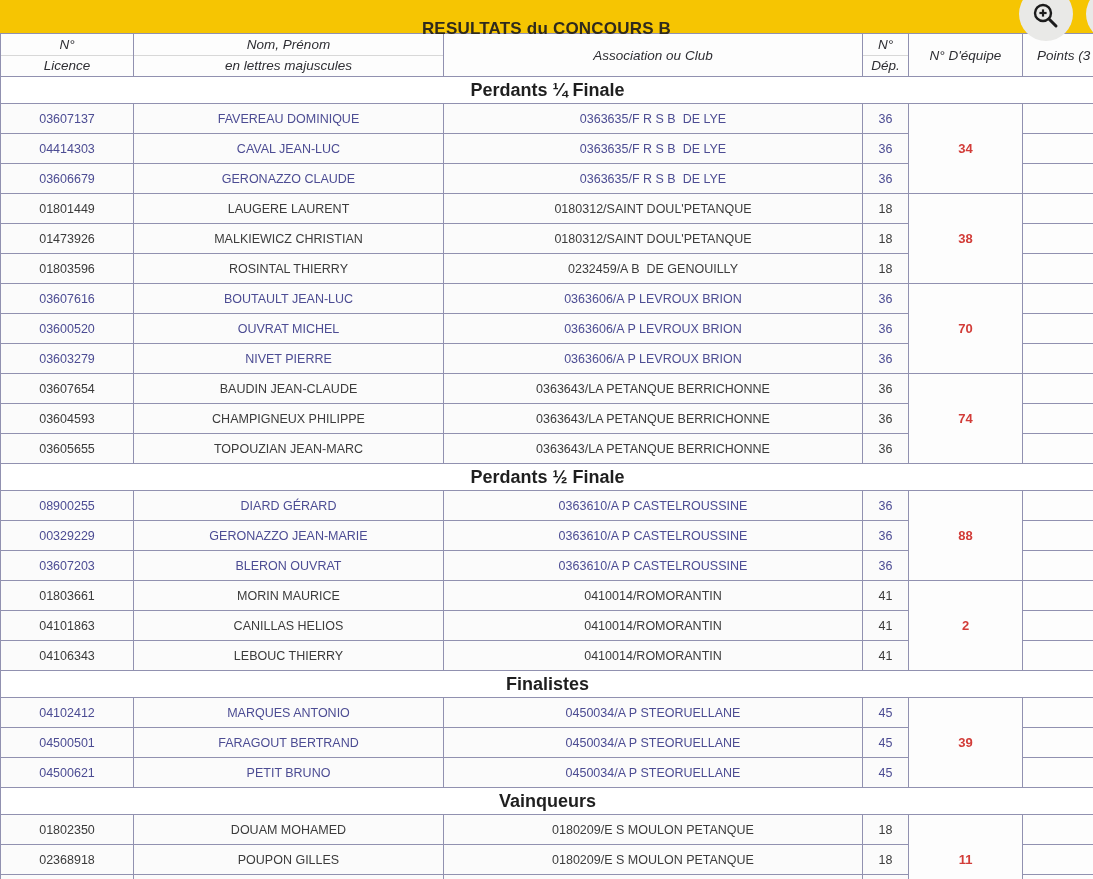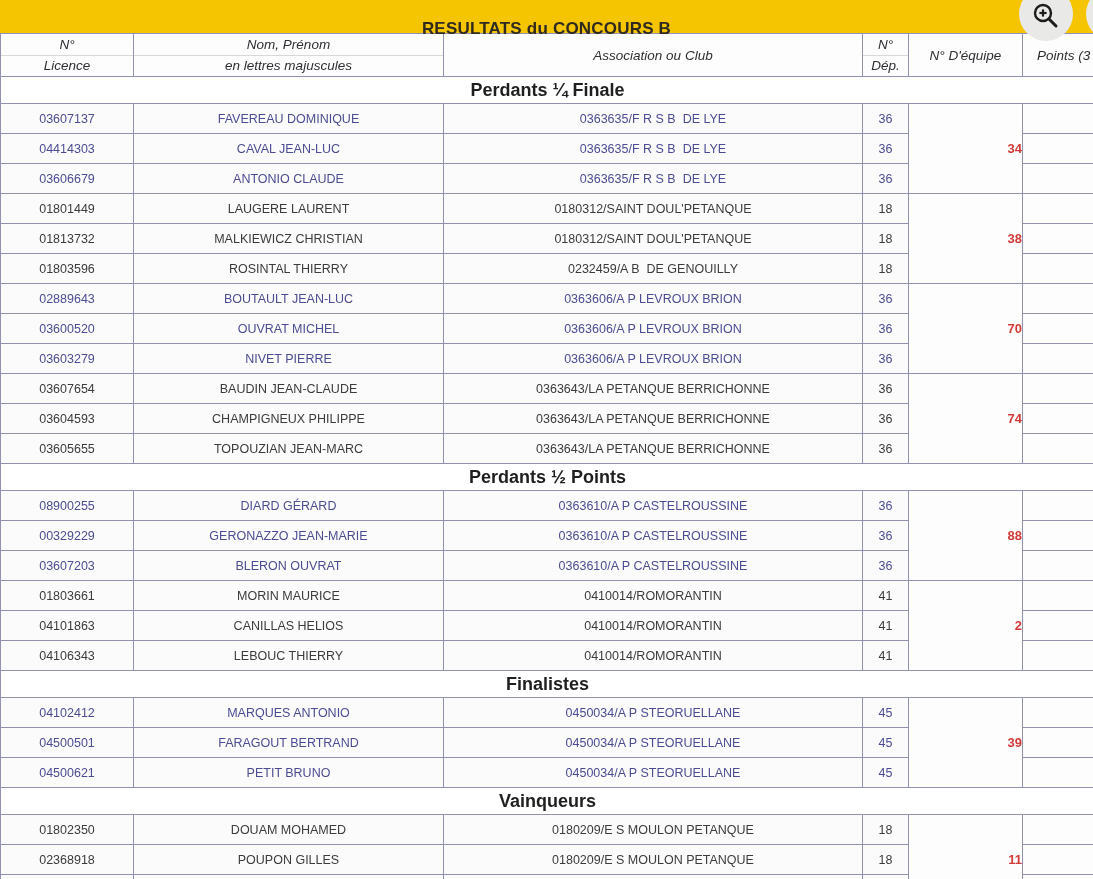--- a/index.html
+++ b/index.html
@@ -45,21 +45,21 @@
   .band-inner{
     width:1093px; height:26px; display:flex; align-items:center; justify-content:center;
     font-weight:bold; font-size:18px; color:#1f1f1f;
   }
   .data-row td{
     height:29px; font-size:12.5px; text-align:center; vertical-align:middle; background:#fbfbfb;
   }
   .data-row.blue td{color:var(--blue);}
   .data-row.black td{color:var(--black);}
   .club-cell{white-space:pre;}
-  .data-row td.team-cell{color:var(--red); font-weight:bold; font-size:13px; background:#fdfdfd;text-align:right;}
+  .data-row td.team-cell{color:var(--red); font-weight:bold; font-size:13px; background:#fdfdfd;}
   .data-row td.points-cell{background:#fdfdfd;}
 </style>
 </head>
 <body>
 
 <div class="viewport">
 
   <div class="banner">
     <span class="banner-title">RESULTATS du CONCOURS B</span>
   </div>
@@ -137,49 +137,49 @@
         </tr>
         <tr class="data-row blue">
           <td class="licence-cell">04414303</td>
           <td class="name-cell">CAVAL JEAN-LUC</td>
           <td class="club-cell">0363635/F R S B  DE LYE</td>
           <td class="dep-cell">36</td>
           <td class="points-cell"></td>
         </tr>
         <tr class="data-row blue">
           <td class="licence-cell">03606679</td>
-          <td class="name-cell">ANTONIO CLAUDE</td>
+          <td class="name-cell">GERONAZZO CLAUDE</td>
           <td class="club-cell">0363635/F R S B  DE LYE</td>
           <td class="dep-cell">36</td>
           <td class="points-cell"></td>
         </tr>
         <tr class="data-row black">
           <td class="licence-cell">01801449</td>
           <td class="name-cell">LAUGERE LAURENT</td>
           <td class="club-cell">0180312/SAINT DOUL'PETANQUE</td>
           <td class="dep-cell">18</td>
           <td class="team-cell" rowspan="3">38</td>
           <td class="points-cell"></td>
         </tr>
         <tr class="data-row black">
-          <td class="licence-cell">01813732</td>
+          <td class="licence-cell">01473926</td>
           <td class="name-cell">MALKIEWICZ CHRISTIAN</td>
           <td class="club-cell">0180312/SAINT DOUL'PETANQUE</td>
           <td class="dep-cell">18</td>
           <td class="points-cell"></td>
         </tr>
         <tr class="data-row black">
           <td class="licence-cell">01803596</td>
           <td class="name-cell">ROSINTAL THIERRY</td>
           <td class="club-cell">0232459/A B  DE GENOUILLY</td>
           <td class="dep-cell">18</td>
           <td class="points-cell"></td>
         </tr>
         <tr class="data-row blue">
-          <td class="licence-cell">02889643</td>
+          <td class="licence-cell">03607616</td>
           <td class="name-cell">BOUTAULT JEAN-LUC</td>
           <td class="club-cell">0363606/A P LEVROUX BRION</td>
           <td class="dep-cell">36</td>
           <td class="team-cell" rowspan="3">70</td>
           <td class="points-cell"></td>
         </tr>
         <tr class="data-row blue">
           <td class="licence-cell">03600520</td>
           <td class="name-cell">OUVRAT MICHEL</td>
           <td class="club-cell">0363606/A P LEVROUX BRION</td>
@@ -211,21 +211,21 @@
         <tr class="data-row black">
           <td class="licence-cell">03605655</td>
           <td class="name-cell">TOPOUZIAN JEAN-MARC</td>
           <td class="club-cell">0363643/LA PETANQUE BERRICHONNE</td>
           <td class="dep-cell">36</td>
           <td class="points-cell"></td>
         </tr>
         <tr class="band-row">
           <td colspan="6">
             <div class="band-inner">
-              <span>Perdants ½ Points</span>
+              <span>Perdants ½ Finale</span>
             </div>
           </td>
         </tr>
         <tr class="data-row blue">
           <td class="licence-cell">08900255</td>
           <td class="name-cell">DIARD GÉRARD</td>
           <td class="club-cell">0363610/A P CASTELROUSSINE</td>
           <td class="dep-cell">36</td>
           <td class="team-cell" rowspan="3">88</td>
           <td class="points-cell"></td>

